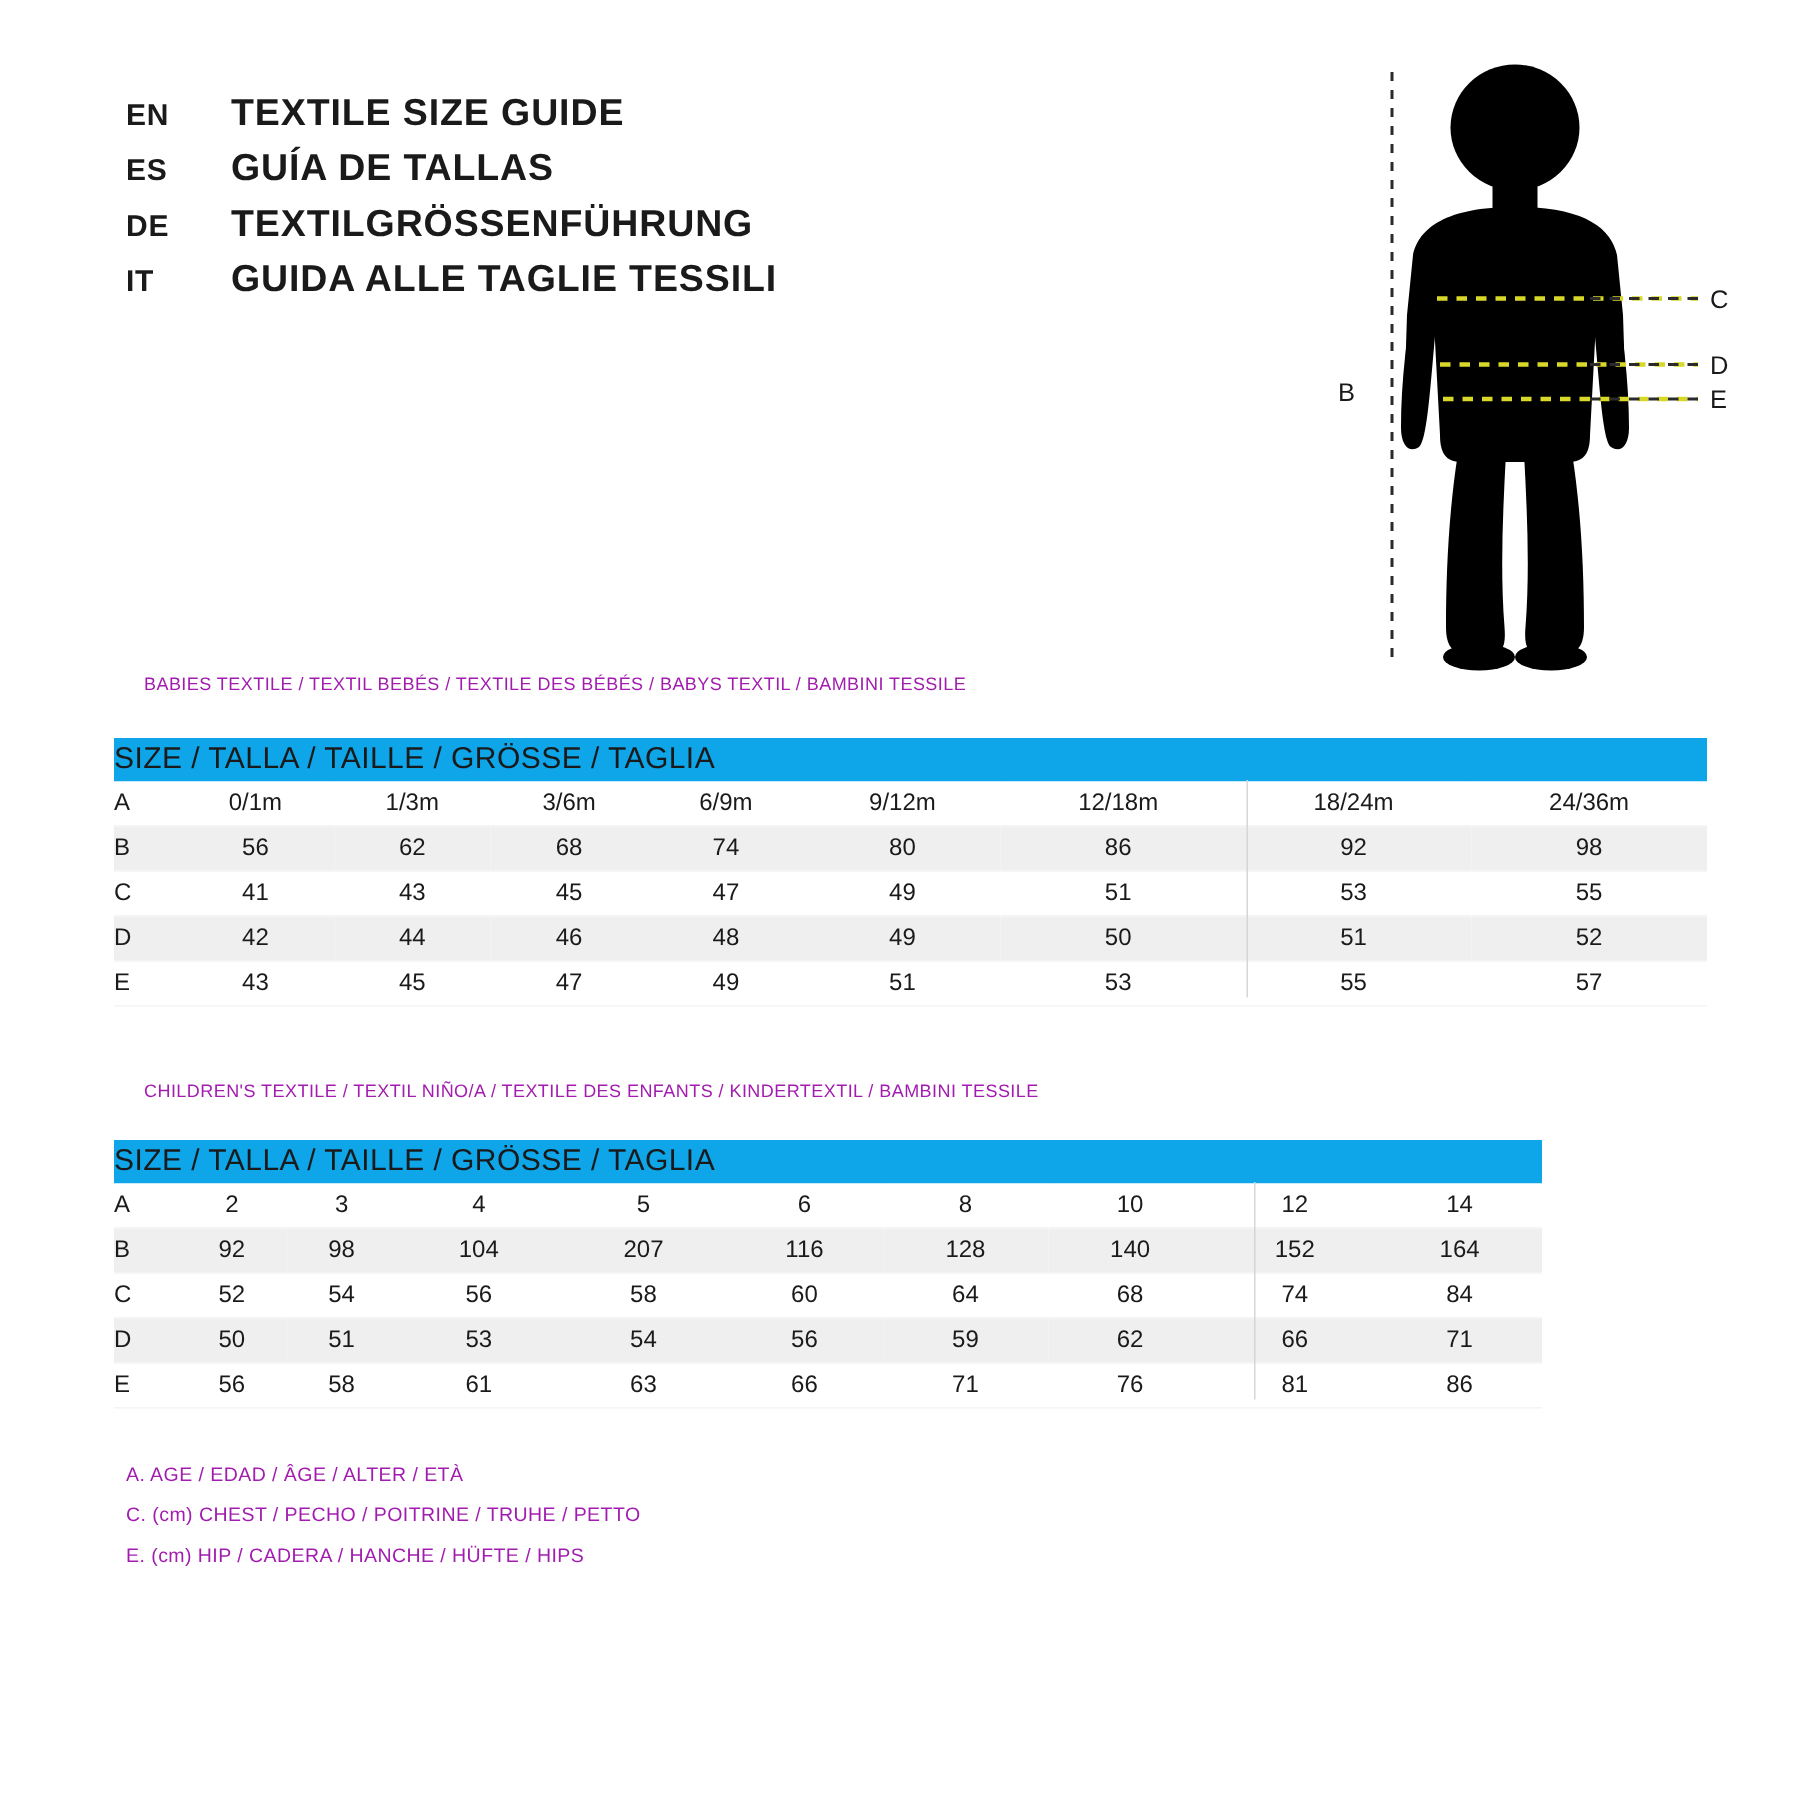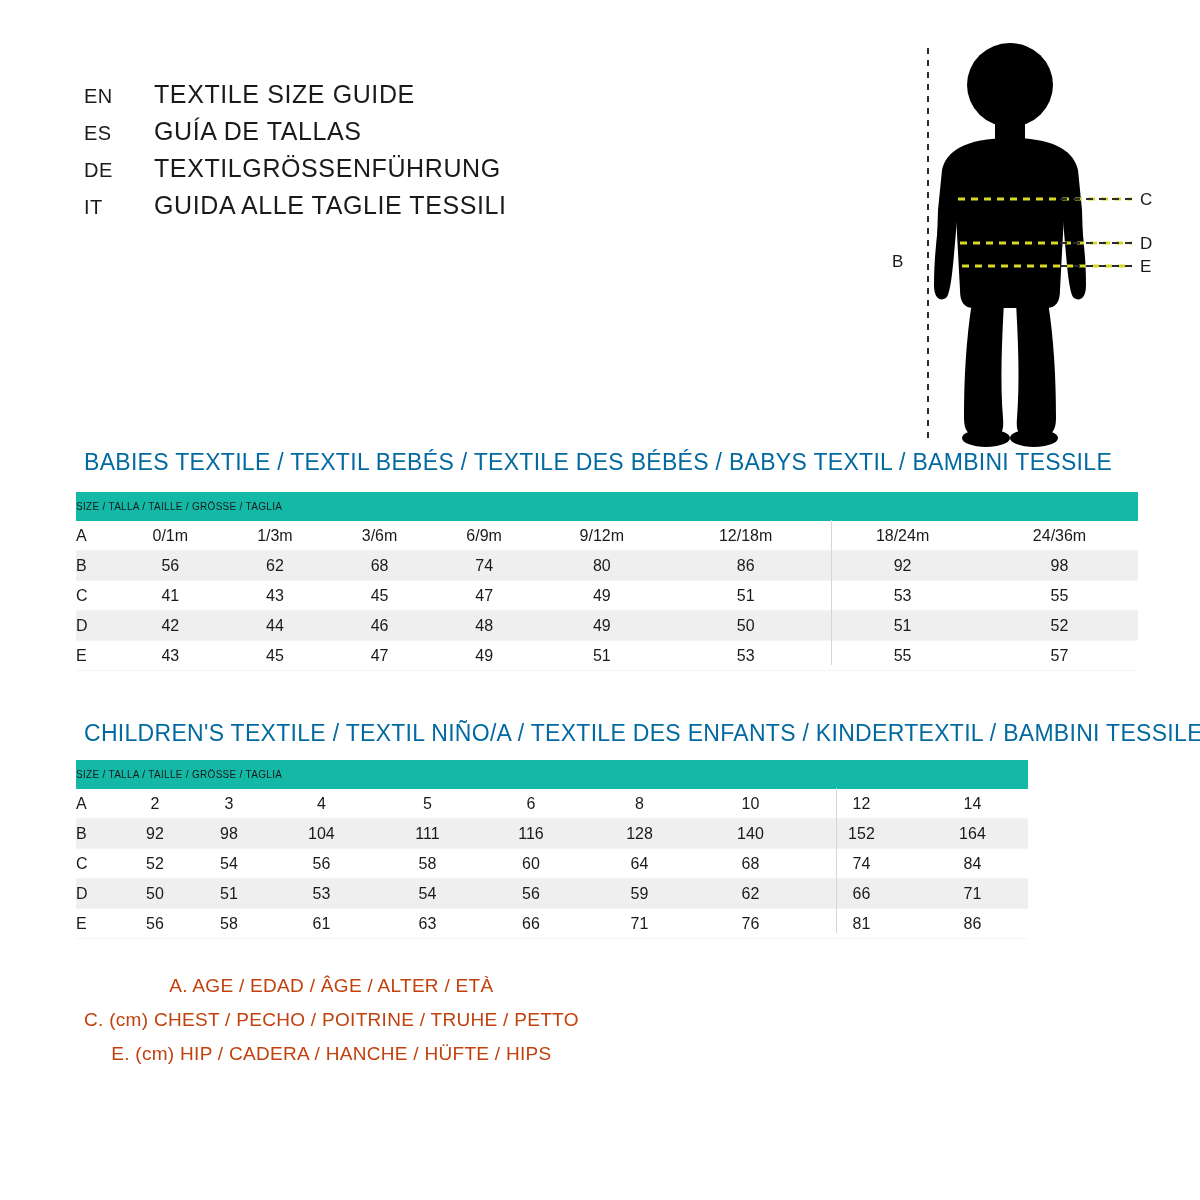--- a/index.html
+++ b/index.html
@@ -13,22 +13,23 @@
     font-family: "Liberation Sans", sans-serif;
     color: #1a1a1a;
     position: relative;
     overflow: hidden;
   }
 
   
   .header {
     position: absolute;
     left: 84px;
-    top: 80px;
+    top: 61px;
     width: 520px;
+    font-weight: bold;
   }
   .header-row {
     display: flex;
     align-items: baseline;
     margin-bottom: 8px;
   }
   .header-lang {
     width: 70px;
     font-size: 20px;
     letter-spacing: 0.5px;
@@ -46,24 +47,25 @@
     left: 860px;
     top: 40px;
     width: 300px;
     height: 410px;
   }
   .figure svg { display: block; }
 
   
   .section-title {
     position: absolute;
-    font-size: 23px;
+    font-size: 12px;
     letter-spacing: 0.3px;
-    color: #0369a1;
+    color: #a21caf;
     white-space: nowrap;
+    margin-left: 12px;
   }
   #babies-title { left: 84px; top: 449px; }
   #children-title { left: 84px; top: 720px; text-align: center; }
 
   
   .table-wrap {
     position: absolute;
   }
   #babies-table-wrap { left: 76px; top: 492px; width: 1062px; }
   #children-table-wrap { left: 76px; top: 760px; width: 952px; }
@@ -73,22 +75,22 @@
     width: 100%;
     font-size: 16px;
     color: #1a1a1a;
   }
   table.size-table td {
     padding: 0;
     height: 29px;
     vertical-align: middle;
   }
   .cap-row td {
-    background: #14b8a6;
-    font-size: 10px;
+    background: #0ea5e9;
+    font-size: 20px;
     letter-spacing: 0.3px;
     padding-left: 10px;
     height: 28px;
     color: #1a1a1a;
   }
   .row-light td { background: #ffffff; }
   .row-shade td { background: #efefef; }
 
   td.lbl {
     width: 42px;
@@ -116,26 +118,25 @@
   #babies-vline { left: 755px; height: 145px; }
   #children-vline { left: 760px; height: 145px; }
 
   
   .legend {
     position: absolute;
     left: 84px;
     top: 975px;
   }
   .legend-line {
-    font-size: 19px;
+    font-size: 13px;
     letter-spacing: 0.3px;
     margin-bottom: 12px;
-    color: #c2410c;
+    color: #a21caf;
     white-space: nowrap;
-    text-align: center;
   }
 
   
   .marker-label {
     font-size: 17px;
     fill: #1a1a1a;
     font-family: "Liberation Sans", sans-serif;
   }
 </style>
 </head>
@@ -302,21 +303,21 @@
         <td class="val">8</td>
         <td class="val">10</td>
         <td class="val">12</td>
         <td class="val">14</td>
       </tr>
       <tr class="data-row row-shade">
         <td class="lbl">B</td>
         <td class="val">92</td>
         <td class="val">98</td>
         <td class="val">104</td>
-        <td class="val">111</td>
+        <td class="val">207</td>
         <td class="val">116</td>
         <td class="val">128</td>
         <td class="val">140</td>
         <td class="val">152</td>
         <td class="val">164</td>
       </tr>
       <tr class="data-row row-light">
         <td class="lbl">C</td>
         <td class="val">52</td>
         <td class="val">54</td>

